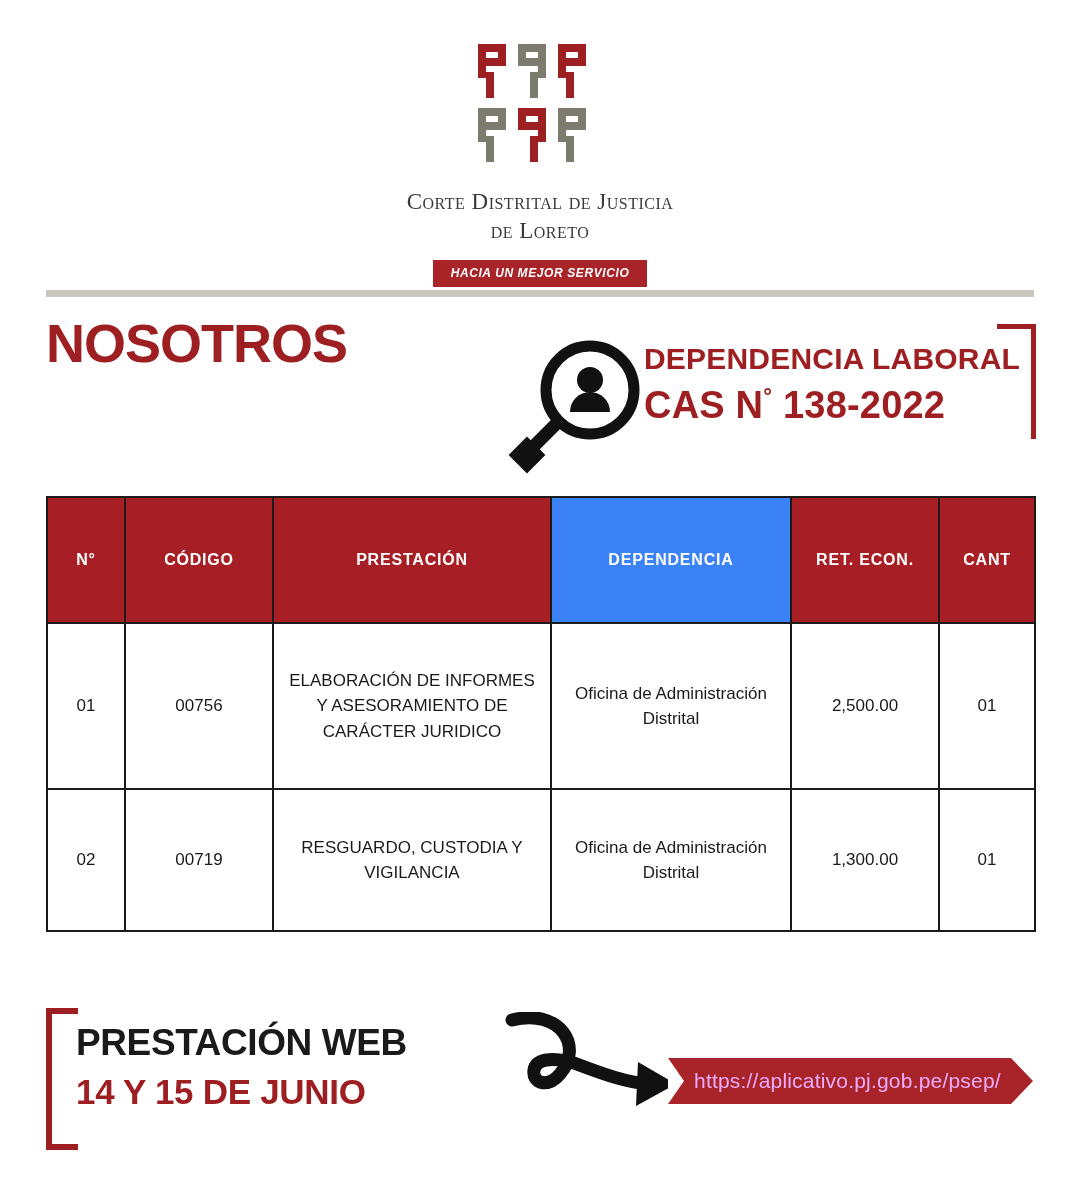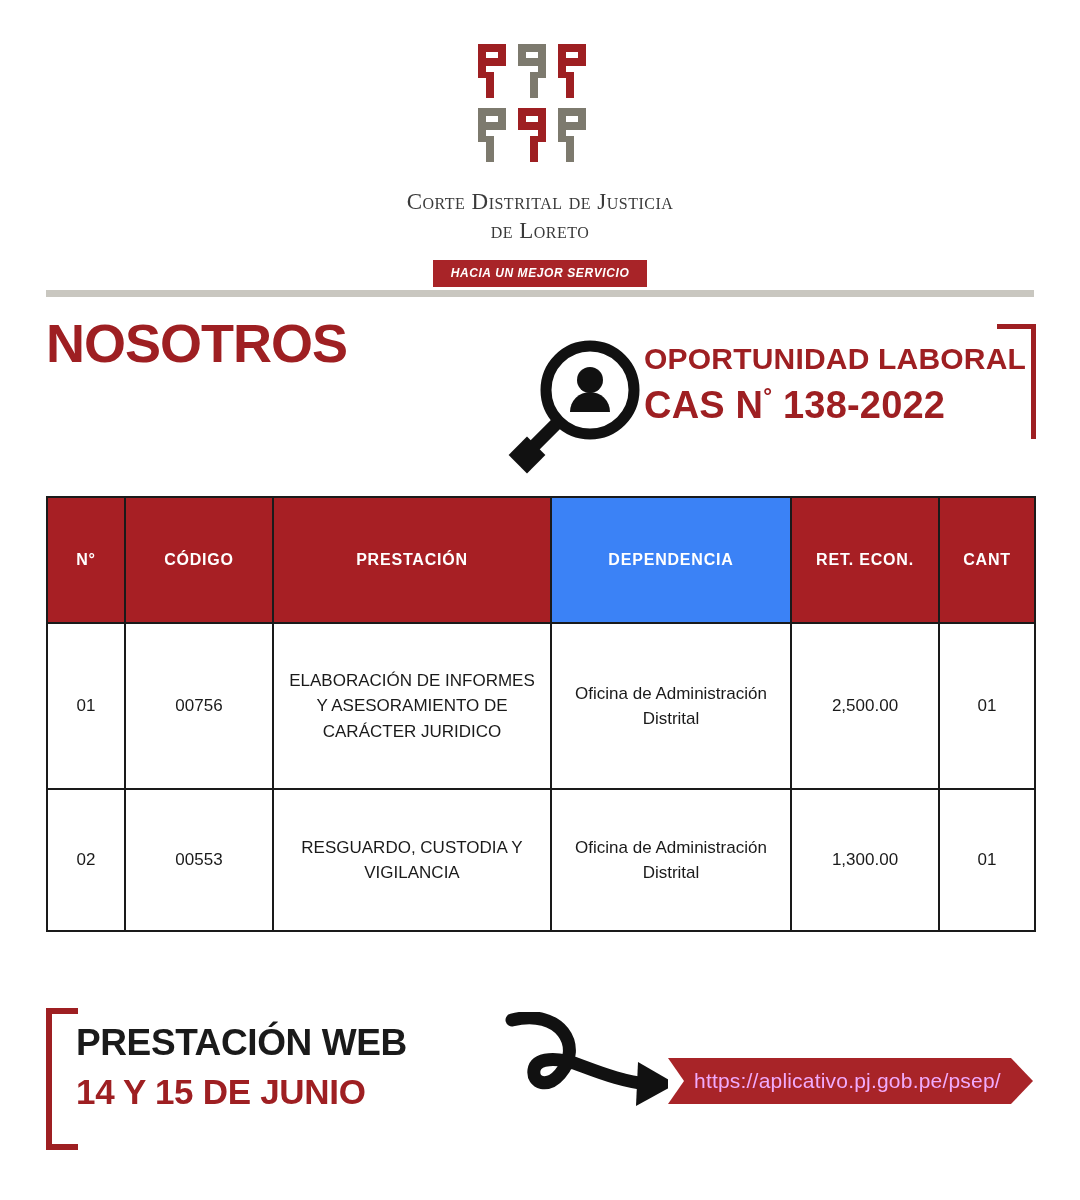--- a/index.html
+++ b/index.html
@@ -325,21 +325,21 @@
     <svg viewBox="0 0 140 140" width="140" height="140" aria-hidden="true">
       <circle cx="82" cy="52" r="44" fill="none" stroke="#111" stroke-width="11"></circle>
       <circle cx="82" cy="42" r="13" fill="#111"></circle>
       <path d="M62 74 a20 20 0 0 1 40 0 z" fill="#111"></path>
       <line x1="50" y1="84" x2="20" y2="114" stroke="#111" stroke-width="13" stroke-linecap="round"></line>
       <rect x="6" y="104" width="26" height="26" transform="rotate(45 19 117)" fill="#111"></rect>
     </svg>
   </div>
 
   <div class="opportunity">
-    <div class="op-line1">OPORTUNIDAD LABORAL</div>
+    <div class="op-line1">DEPENDENCIA LABORAL</div>
     <div class="op-line2">
       <span>CAS N</span><sup>°</sup>
       <span>138-2022</span>
     </div>
   </div>
 
   <div class="corner-bracket"></div>
 </div>
 
 <div class="table-wrap">
@@ -366,21 +366,21 @@
       <tr class="row1">
         <td>01</td>
         <td>00756</td>
         <td>ELABORACIÓN DE INFORMES Y ASESORAMIENTO DE CARÁCTER JURIDICO</td>
         <td>Oficina de Administración Distrital</td>
         <td>2,500.00</td>
         <td>01</td>
       </tr>
       <tr class="row2">
         <td>02</td>
-        <td>00553</td>
+        <td>00719</td>
         <td>RESGUARDO, CUSTODIA Y VIGILANCIA</td>
         <td>Oficina de Administración Distrital</td>
         <td>1,300.00</td>
         <td>01</td>
       </tr>
     </tbody>
   </table>
 </div>
 
 <div class="footer">

